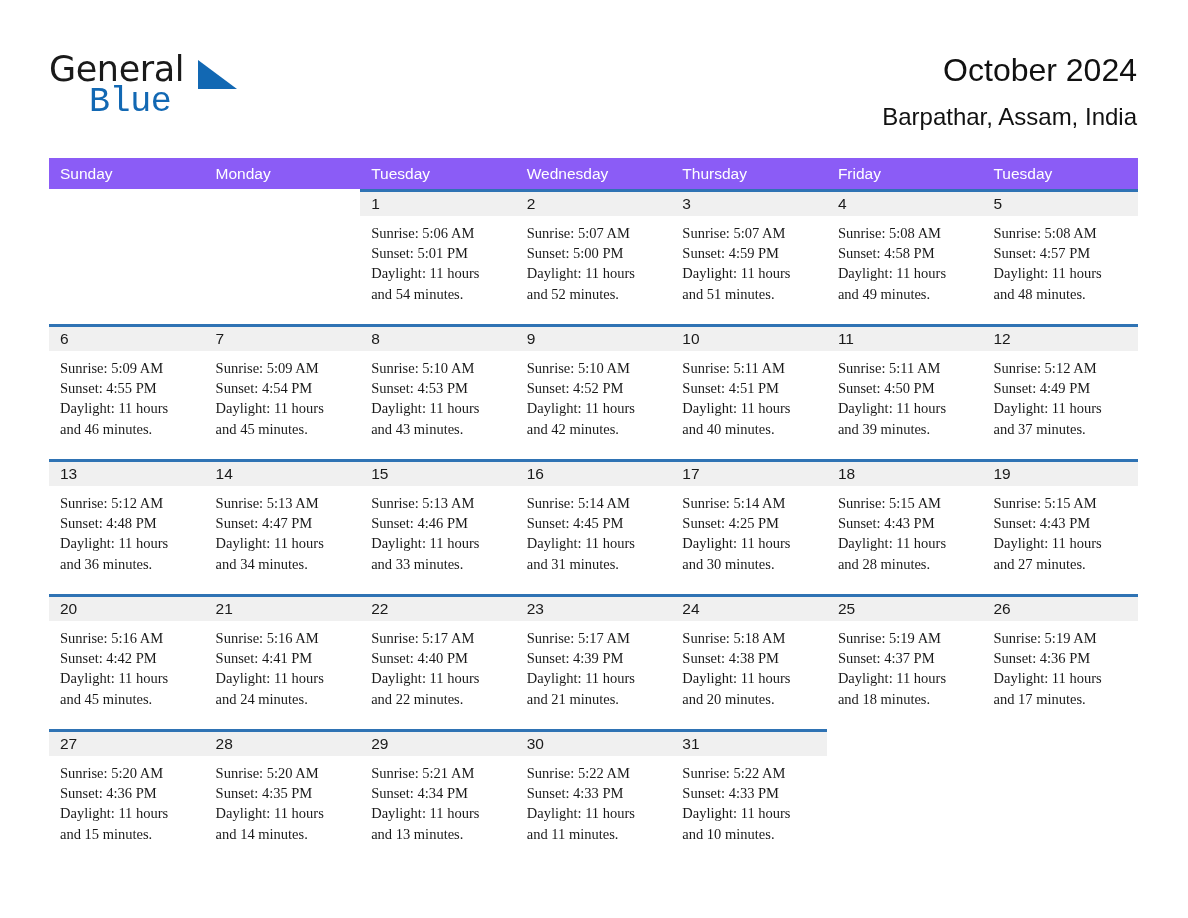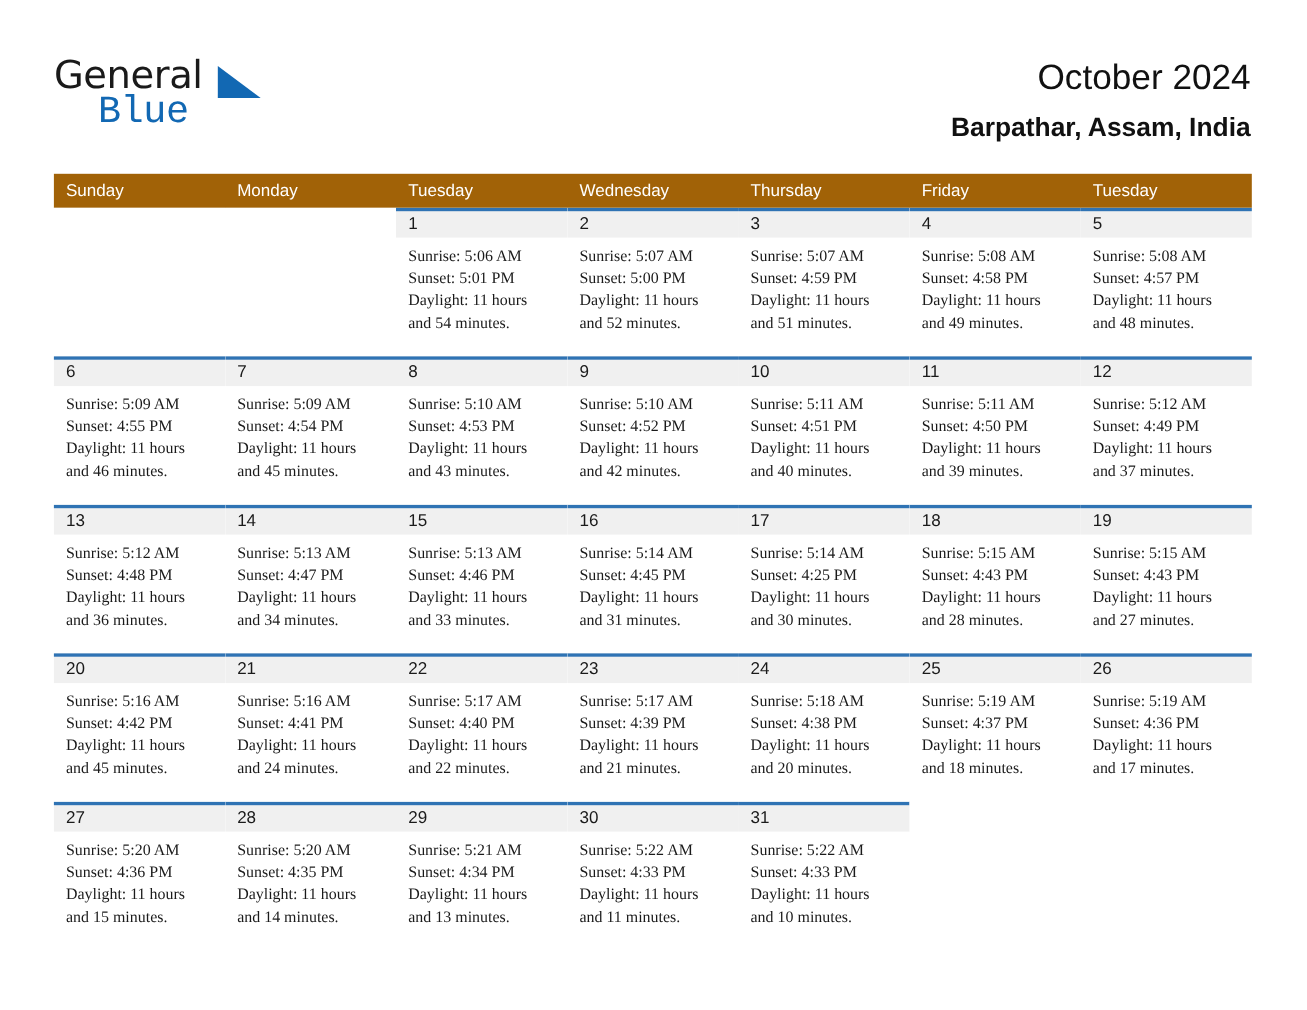--- a/index.html
+++ b/index.html
@@ -81,35 +81,35 @@
     font-size: 32px;
     line-height: 52px;
     font-weight: 400;
     color: #111111;
     white-space: nowrap;
   }
   .cal-subtitle {
     margin-top: 6px;
     font-size: 24px;
     line-height: 30px;
-    font-weight: 700;
+    font-weight: 400;
     color: #111111;
     white-space: nowrap;
   }
 
   
   .calendar {
     position: absolute;
     left: 49px;
     top: 158px;
     width: 1089px;
   }
   .weekday-header {
     display: flex;
-    background: #a16207;
+    background: #8b5cf6;
     height: 31px;
   }
   .weekday-cell {
     flex: 1 1 0;
     min-width: 0;
     color: #ffffff;
     font-size: 15.5px;
     line-height: 31px;
     padding-left: 11px;
     box-sizing: border-box;

